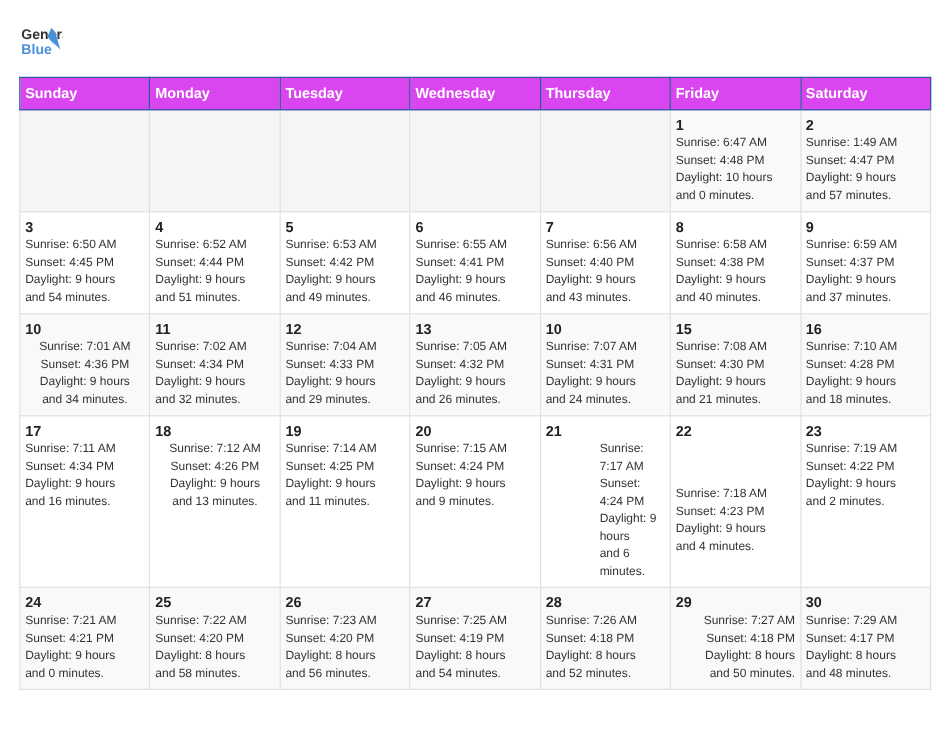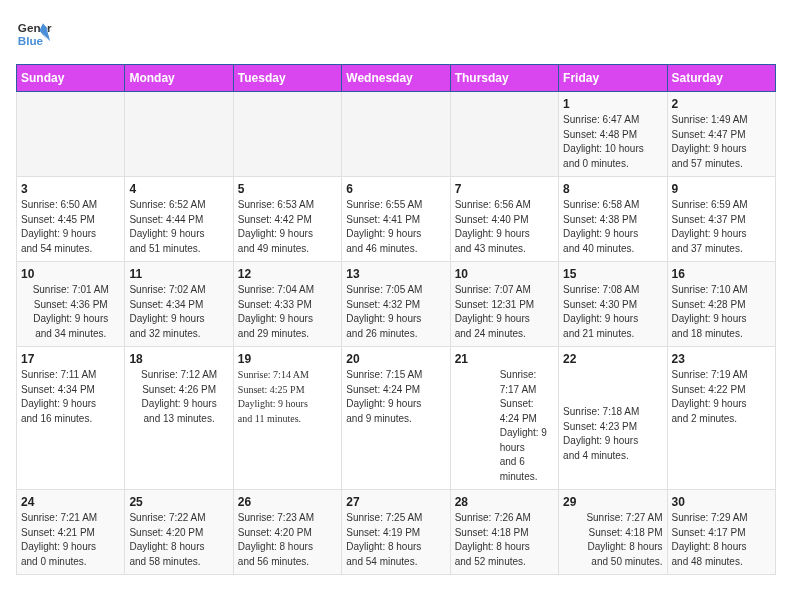--- a/index.html
+++ b/index.html
@@ -209,21 +209,21 @@
         <td>
           <div class="day-number">13</div>
           <div class="day-info" style="white-space: pre-line;">Sunrise: 7:05 AM
 Sunset: 4:32 PM
 Daylight: 9 hours
 and 26 minutes.</div>
         </td>
         <td>
           <div class="day-number">10</div>
           <div class="day-info" style="white-space: pre-line;">Sunrise: 7:07 AM
-Sunset: 12:31 PM
+Sunset: 4:31 PM
 Daylight: 9 hours
 and 24 minutes.</div>
         </td>
         <td>
           <div class="day-number">15</div>
           <div class="day-info" style="white-space: pre-line;">Sunrise: 7:08 AM
 Sunset: 4:30 PM
 Daylight: 9 hours
 and 21 minutes.</div>
         </td>
@@ -245,21 +245,21 @@
         </td>
         <td>
           <div class="day-number">18</div>
           <div class="day-info" style="white-space: pre-line; text-align: center;">Sunrise: 7:12 AM
 Sunset: 4:26 PM
 Daylight: 9 hours
 and 13 minutes.</div>
         </td>
         <td>
           <div class="day-number">19</div>
-          <div class="day-info" style="white-space: pre-line; font-family: Liberation Serif, serif;">Sunrise: 7:14 AM
+          <div class="day-info" style="white-space: pre-line;">Sunrise: 7:14 AM
 Sunset: 4:25 PM
 Daylight: 9 hours
 and 11 minutes.</div>
         </td>
         <td>
           <div class="day-number">20</div>
           <div class="day-info" style="white-space: pre-line;">Sunrise: 7:15 AM
 Sunset: 4:24 PM
 Daylight: 9 hours
 and 9 minutes.</div>

